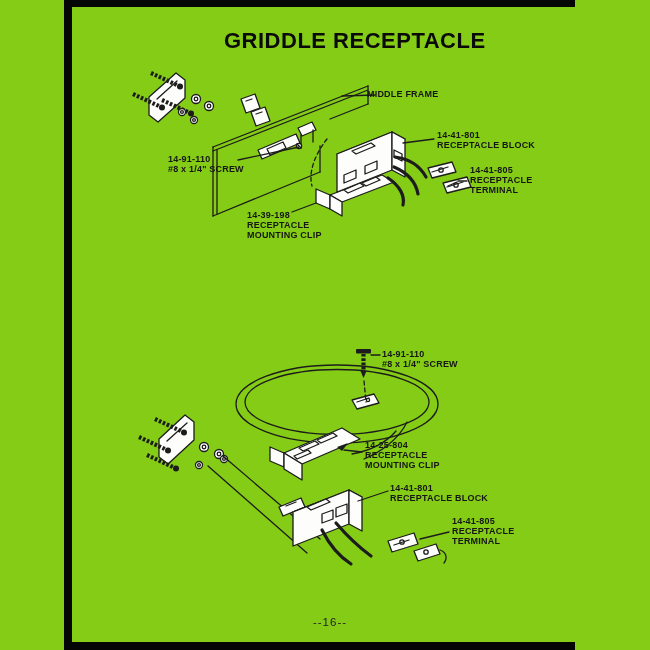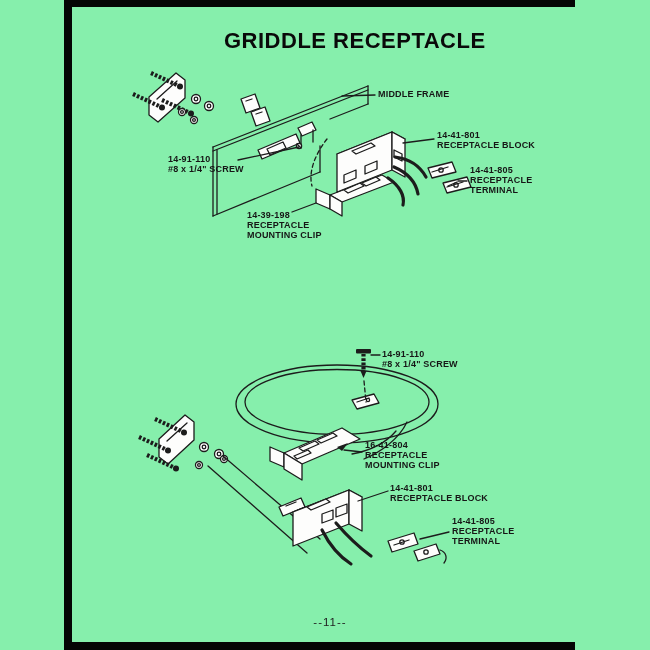--- a/index.html
+++ b/index.html
@@ -1,18 +1,18 @@
 <!DOCTYPE html>
 <html><head>
 <meta charset="utf-8">
 <style>
   html,body { margin:0; padding:0; background:#ffffff; }
   #stage {
     position:relative; width:650px; height:650px;
-    background:#86efac; overflow:hidden;
+    background:#84cc16; overflow:hidden;
     font-family:"Liberation Sans", sans-serif;
     color:#1b1b1b;
   }
   .frame-bar { position:absolute; background:#050505; }
   #frame-left   { left:64px;  top:0;     width:8px;   height:650px; }
   #frame-top    { left:64px;  top:0;     width:511px; height:7px;   }
   #frame-bottom { left:64px;  top:642px; width:511px; height:8px;   }
 
   .diagram-title {
     position:absolute;
@@ -21,21 +21,21 @@
   }
   #title-griddle { left:224px; top:29px;  }
   #title-element { left:221px; top:307px; }
 
   .part-label {
     position:absolute;
     font-weight:bold; font-size:9px; line-height:10px;
     letter-spacing:0.2px; white-space:pre-line; color:#161616;
   }
   
-  #lbl-g-middle-frame { left:378px; top:89px;  }
+  #lbl-g-middle-frame { left:367px; top:89px;  }
   #lbl-g-screw        { left:168px; top:154px; }
   #lbl-g-block        { left:437px; top:130px; }
   #lbl-g-terminal     { left:470px; top:165px; }
   #lbl-g-clip         { left:247px; top:210px; }
   
   #lbl-e-screw        { left:382px; top:349px; }
   #lbl-e-clip         { left:365px; top:440px; }
   #lbl-e-block        { left:390px; top:483px; }
   #lbl-e-terminal     { left:452px; top:516px; }
 
@@ -246,23 +246,23 @@
 RECEPTACLE BLOCK</div>
   <div class="part-label" id="lbl-g-terminal">14-41-805
 RECEPTACLE
 TERMINAL</div>
   <div class="part-label" id="lbl-g-clip">14-39-198
 RECEPTACLE
 MOUNTING CLIP</div>
 
   <div class="part-label" id="lbl-e-screw">14-91-110
 #8 x 1/4" SCREW</div>
-  <div class="part-label" id="lbl-e-clip">16-41-804
+  <div class="part-label" id="lbl-e-clip">14-25-804
 RECEPTACLE
 MOUNTING CLIP</div>
   <div class="part-label" id="lbl-e-block">14-41-801
 RECEPTACLE BLOCK</div>
   <div class="part-label" id="lbl-e-terminal">14-41-805
 RECEPTACLE
 TERMINAL</div>
 
-  <div id="page-number">--11--</div>
+  <div id="page-number">--16--</div>
 </div>
 
 </body></html>

